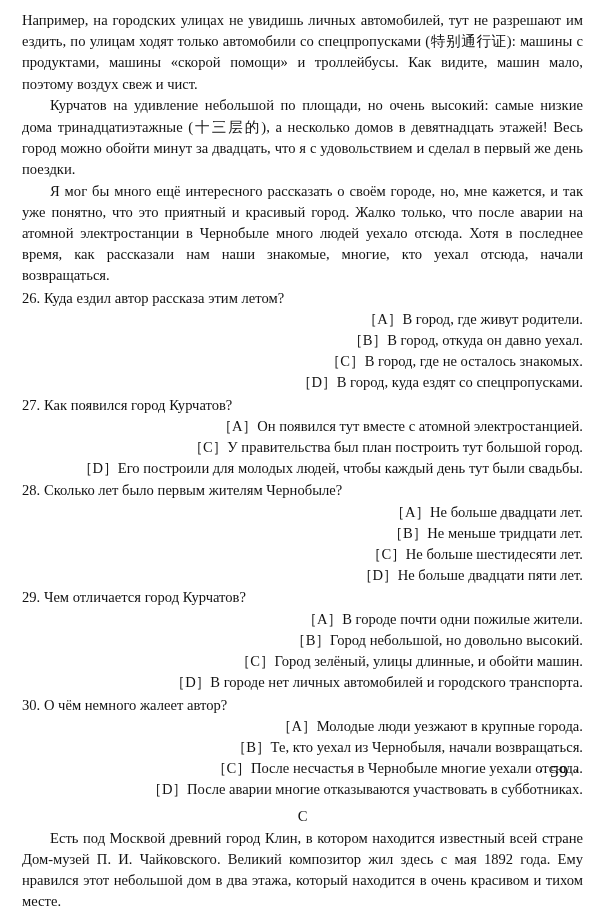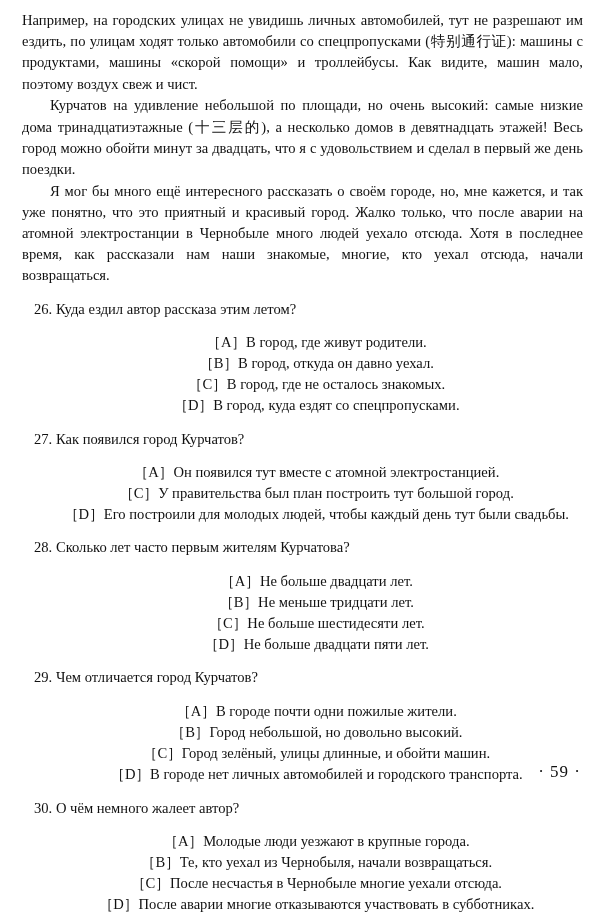--- a/index.html
+++ b/index.html
@@ -30,30 +30,30 @@
     text-justify: inter-word;
     text-indent: 0;
   }
   p.indent {
     text-indent: 28px;
   }
   .qblock {
     margin-top: 1px;
   }
   p.question {
-    margin: 12px;
+    margin: 0;
     font-size: 14.6px;
     line-height: 21.2px;
     text-align: left;
   }
   p.option {
     margin: 0;
     font-size: 14.6px;
     line-height: 21.2px;
-    text-align: center;
+    text-align: right;
     padding-left: 28px;
   }
   .opt-tag {
     letter-spacing: 0px;
   }
   .section-letter {
     text-align: center;
     font-size: 14.6px;
     line-height: 21.2px;
     margin: 5px 0 1px 0;
@@ -106,21 +106,21 @@
       <span class="opt-tag">［C］</span><span>У правительства был план построить тут большой город.</span>
     </p>
     <p class="option">
       <span class="opt-tag">［D］</span><span>Его построили для молодых людей, чтобы каждый день тут были свадьбы.</span>
     </p>
   </div>
 
   <div class="qblock">
     <p class="question">
       <span>28.</span>
-      <span>Сколько лет часто первым жителям Курчатова?</span>
+      <span>Сколько лет было первым жителям Чернобыле?</span>
     </p>
     <p class="option">
       <span class="opt-tag">［A］</span><span>Не больше двадцати лет.</span>
     </p>
     <p class="option">
       <span class="opt-tag">［B］</span><span>Не меньше тридцати лет.</span>
     </p>
     <p class="option">
       <span class="opt-tag">［C］</span><span>Не больше шестидесяти лет.</span>
     </p>

